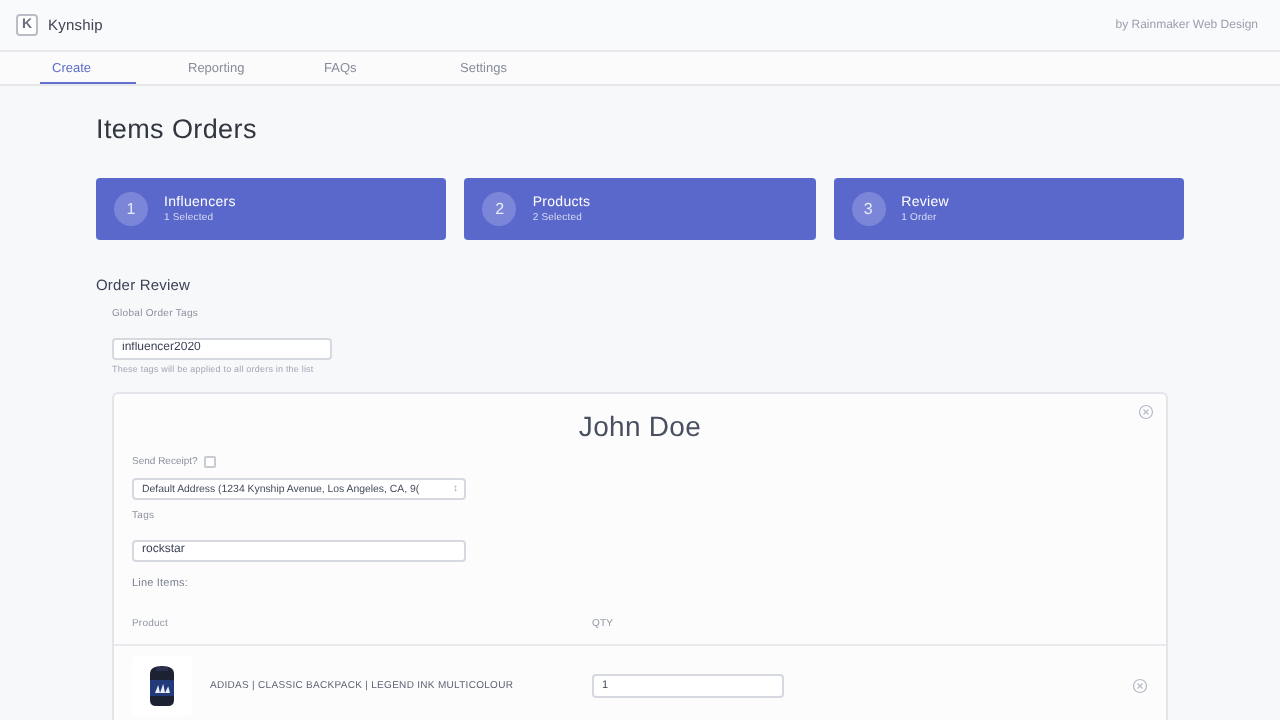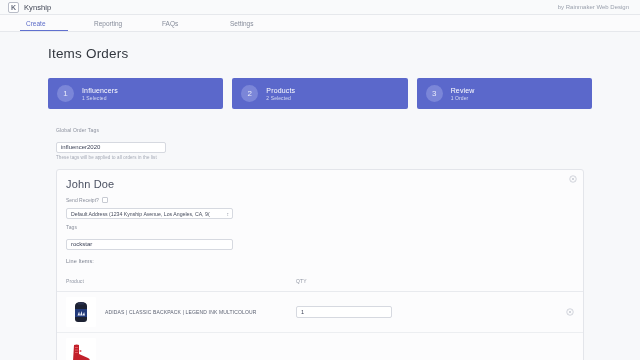--- a/index.html
+++ b/index.html
@@ -7,21 +7,21 @@
     width: 640px; height: 360px;
     overflow: hidden;
     background: #f7f8fa;
     font-family: "Liberation Sans", sans-serif;
     color: #3c4257;
     -webkit-font-smoothing: antialiased;
   }
 
   
   .topbar {
-    height: 15px;
+    height: 26px;
     background: #f9fafb;
     border-bottom: 1px solid #e6e8ec;
     display: flex;
     align-items: center;
     padding: 0 8px;
     position: relative;
   }
   .brand { display: flex; align-items: center; gap: 5px; }
   .logo-mark {
     width: 11px; height: 11px;
@@ -148,24 +148,25 @@
     position: relative;
     min-height: 175px;
   }
   .card-remove {
     position: absolute;
     top: 5px; right: 6px;
     width: 8px; height: 8px;
     cursor: pointer;
   }
   .customer-name {
-    font-size: 11px;
+    font-size: 14px;
     color: #4a5061;
     margin-bottom: 7px;
     letter-spacing: .15px;
+    text-align: center;
   }
   .receipt-row {
     display: flex;
     align-items: center;
     gap: 3px;
     margin-bottom: 5px;
   }
   .receipt-label { font-size: 5px; color: #8b909d; }
   .checkbox {
     width: 6px; height: 6px;
@@ -324,20 +325,21 @@
     </div>
     <div class="step">
       <div class="step-badge">3</div>
       <div class="step-text">
         <span class="step-title">Review</span>
         <span class="step-sub">1 Order</span>
       </div>
     </div>
   </div>
 
+  <div class="section-title">Order Review</div>
 
   <div class="field-group">
     <div class="field-label">Global Order Tags</div>
     <input class="text-input" value="influencer2020" style="">
     <div class="field-hint">These tags will be applied to all orders in the list</div>
   </div>
 
   <div class="order-card">
 
     <div class="card-remove">

